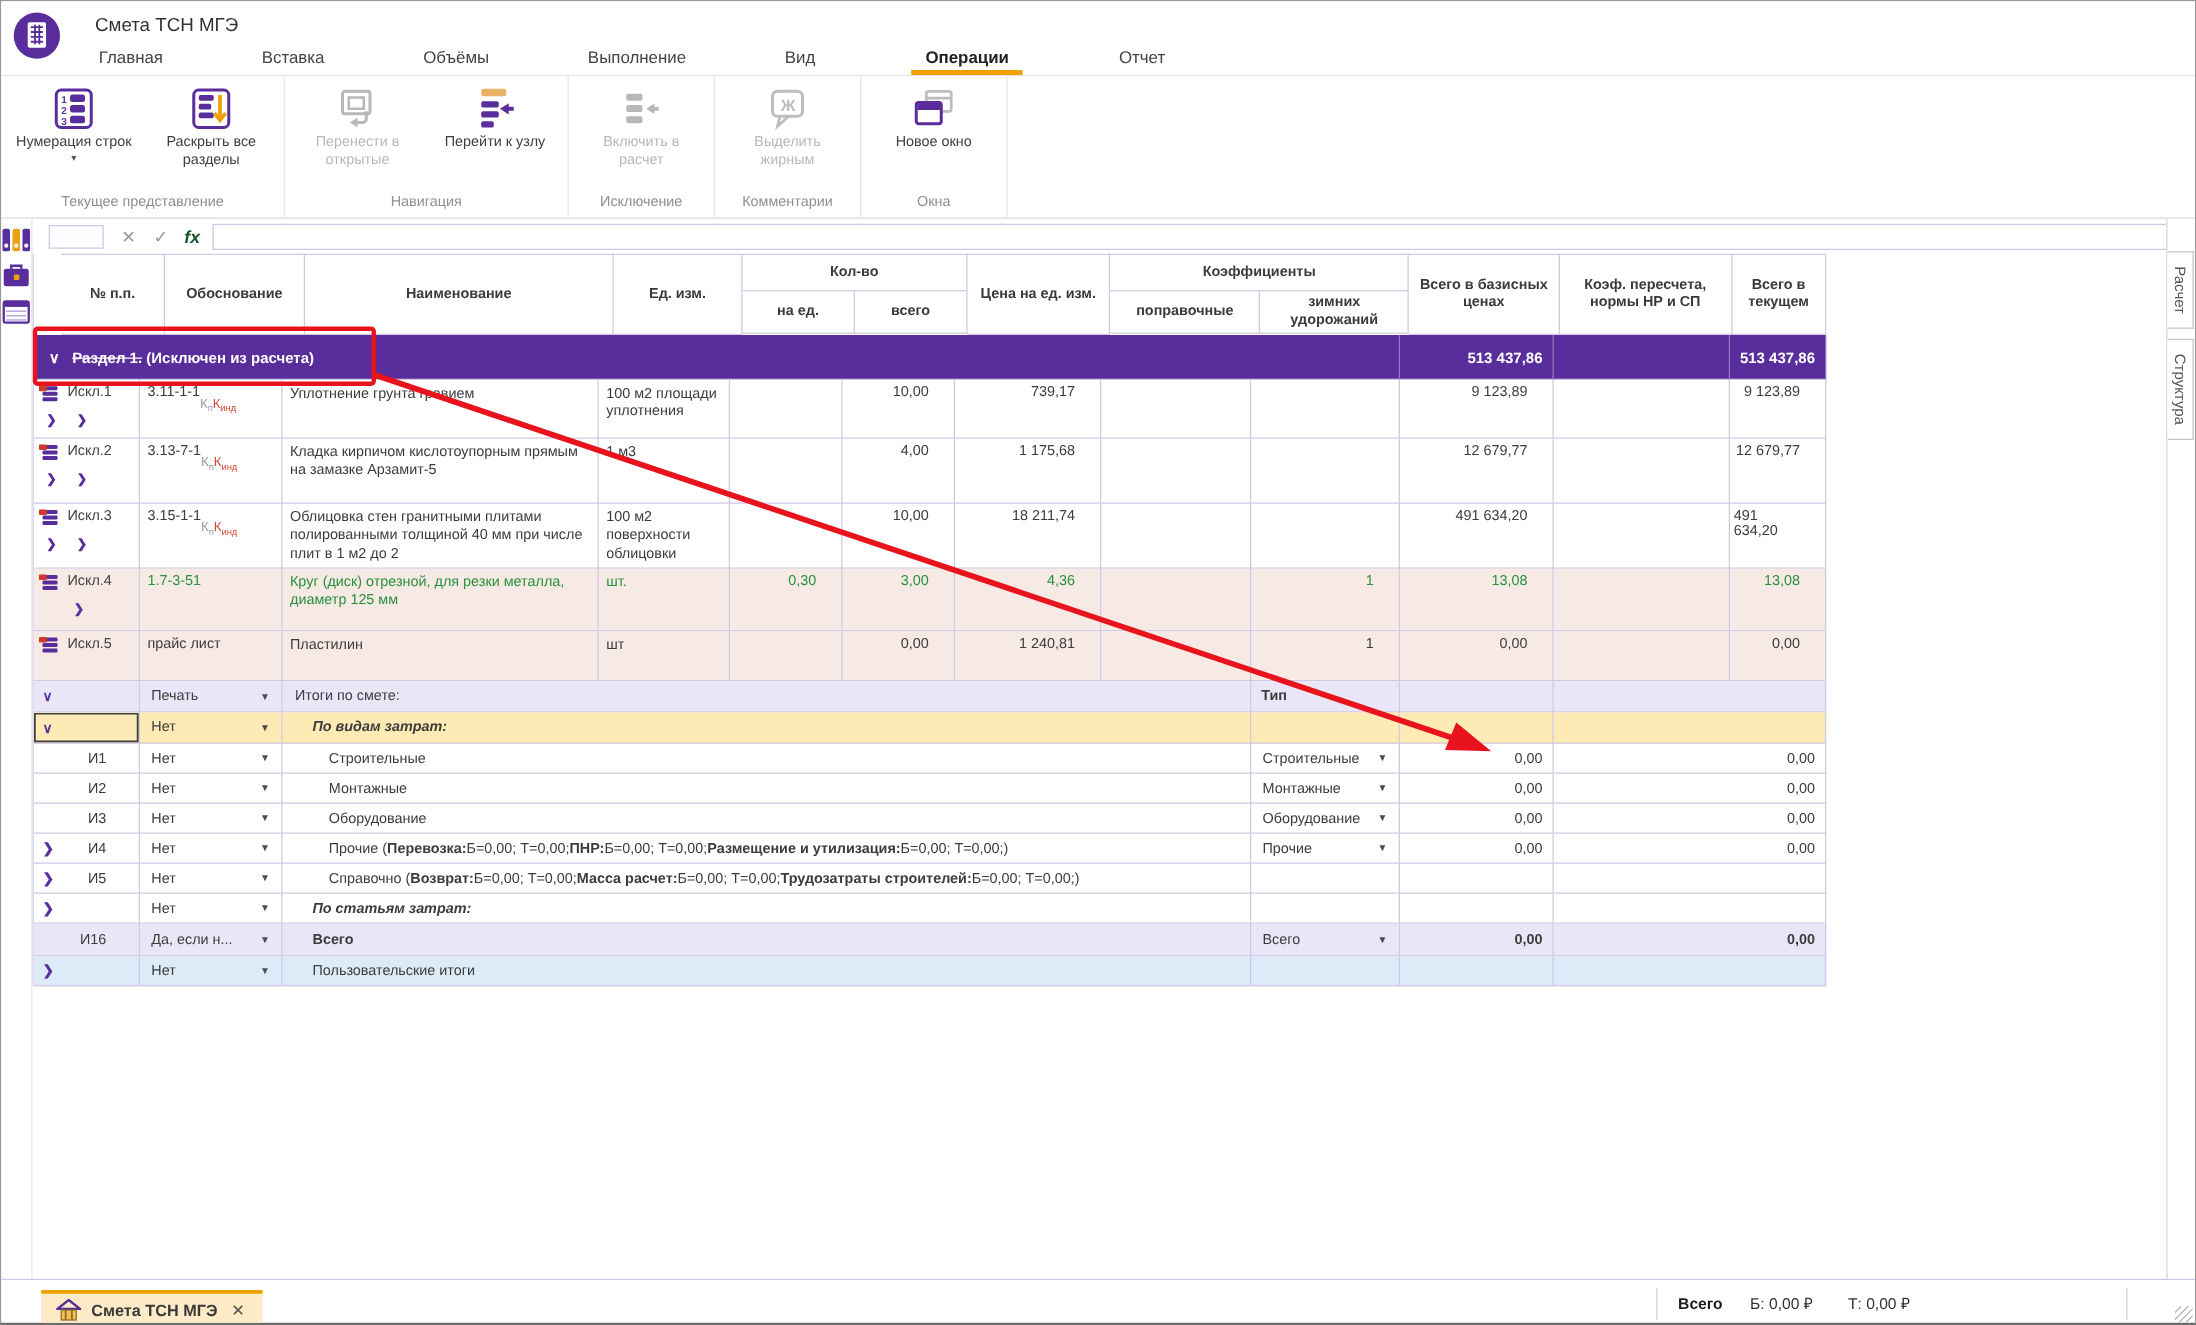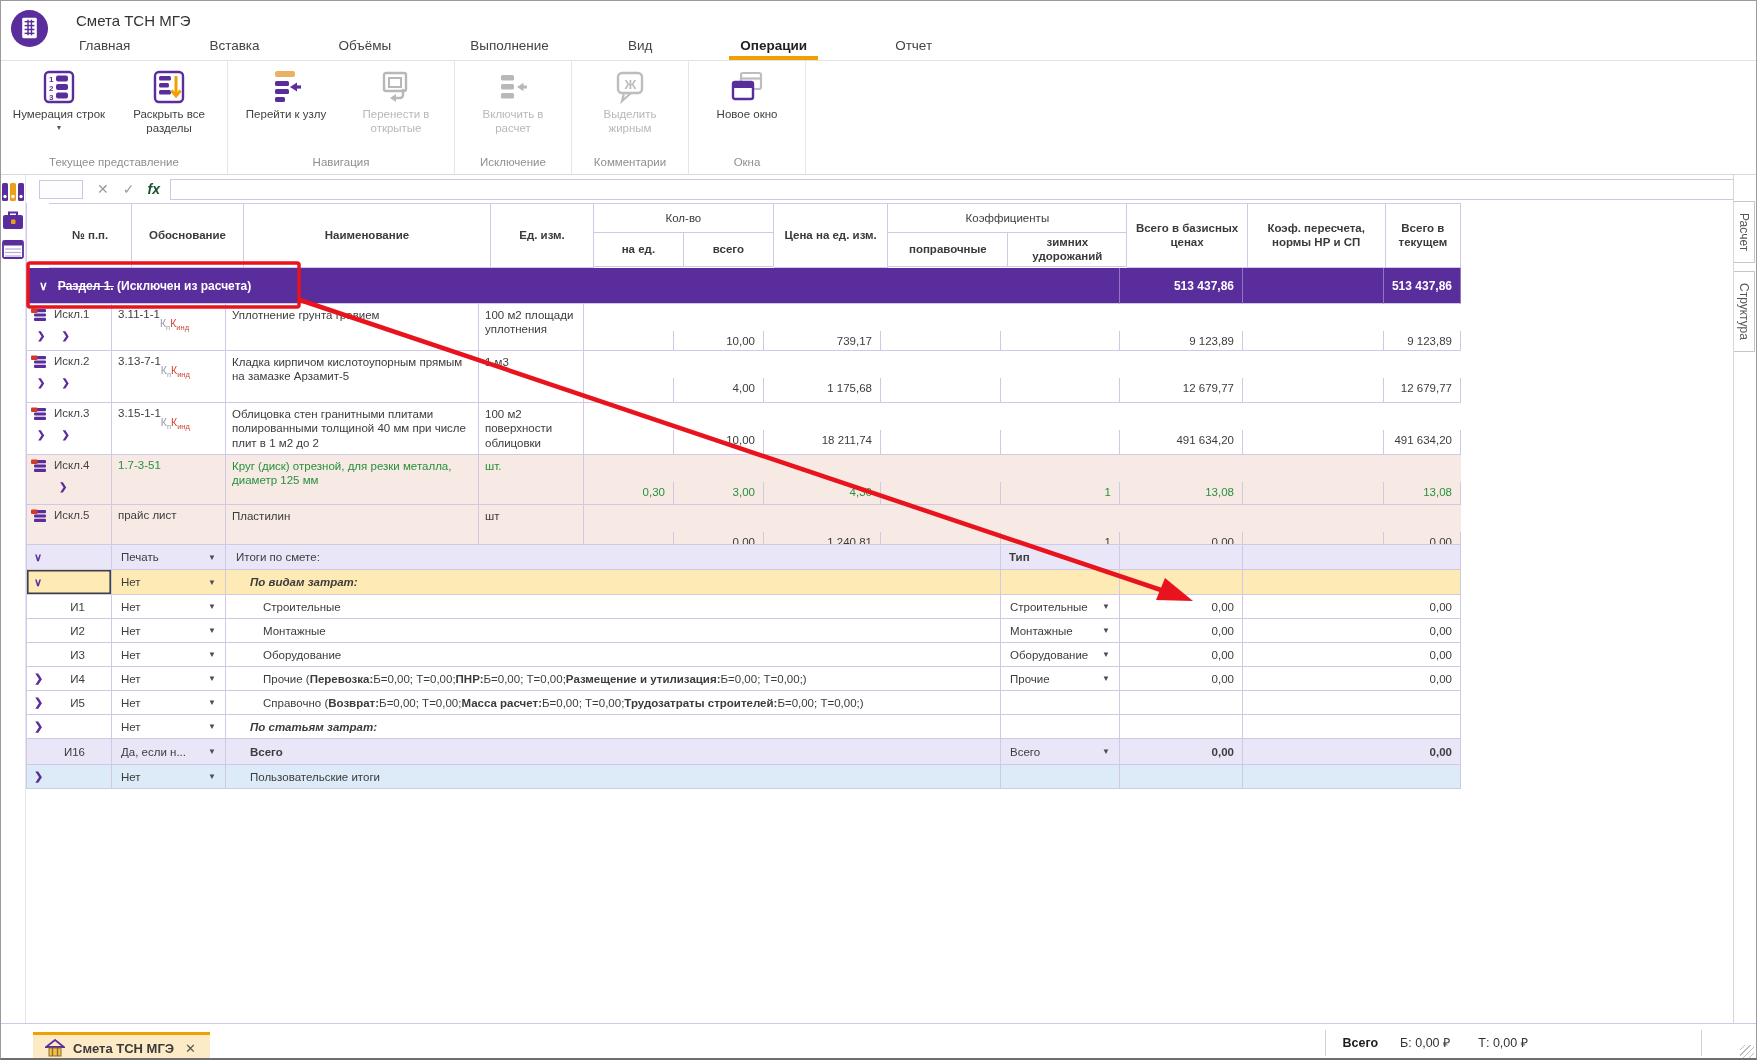--- a/index.html
+++ b/index.html
@@ -55,27 +55,27 @@
   
   .grid{position:absolute;left:25px;top:202px;width:1435px;background:#fff;
     border-left:1px solid var(--grid);font-size:11.5px;}
   .header{display:flex;height:65px;}
   .hc{border-right:1px solid var(--grid);border-bottom:1px solid var(--grid);
     border-top:1px solid var(--grid);display:flex;align-items:center;justify-content:center;
     text-align:center;font-weight:bold;color:#3a3a3a;line-height:1.2;padding:2px;}
   .hgroup{display:flex;flex-direction:column;}
   .hgtop{border-right:1px solid var(--grid);border-bottom:1px solid var(--grid);
     border-top:1px solid var(--grid);height:30px;display:flex;align-items:center;
-    justify-content:center;font-weight:normal;}
+    justify-content:center;font-weight:bold;}
   .hgbot{display:flex;flex:1;}
   .hgbot .hc{border-top:none;}
   .grow{display:flex;position:relative;}
   .cell{border-right:1px solid var(--grid);border-bottom:1px solid var(--grid);
     overflow:hidden;position:relative;}
-  .vnum{display:flex;justify-content:flex-end;align-items:flex-start;padding:4px 8px 0 3px;margin-top:27px;}
+  .vnum{display:flex;justify-content:flex-end;align-items:flex-start;padding:4px 20px 0 3px;}
   .rightmid{display:flex;align-items:center;justify-content:flex-end;padding-right:8px;}
   
   .srow{background:var(--purple);color:#fff;font-weight:bold;font-size:12px;}
   .srow .cell{border-right:1px solid rgba(255,255,255,0.35);border-bottom:1px solid var(--grid);}
   .srow .sleft{display:flex;align-items:center;padding-left:12px;gap:10px;}
   .struck{text-decoration:line-through;}
   .schev{font-size:12px;font-weight:bold;}
   
   .itemnum{padding:4px 0 0 4px;}
   .numline{display:flex;align-items:flex-start;gap:7px;}
@@ -195,41 +195,41 @@
                 <line x1="25" y1="7" x2="25" y2="25" stroke="#f0a000" stroke-width="3"></line>
                 <polyline points="20.5,21.5 25,27 29.5,21.5" fill="none" stroke="#f0a000" stroke-width="3"></polyline>
               </svg></div>
             <div class="tbtn-label">Раскрыть все разделы</div>
           </div>
         </div>
         <div class="tg-label">Текущее представление</div>
       </div>
       <div class="tgroup">
         <div class="tg-buttons">
-          <div class="tbtn">
-            <div class="tbtn-icon"><svg viewBox="0 0 36 36">
-                <rect x="7" y="2" width="20" height="6" rx="2" fill="#e9b163"></rect>
-                <g fill="#5a2d9c">
-                  <rect x="7" y="12" width="14" height="5" rx="1.5"></rect>
-                  <rect x="7" y="20" width="14" height="5" rx="1.5"></rect>
-                  <rect x="7" y="28" width="10" height="5" rx="1.5"></rect>
-                </g>
-                <line x1="33" y1="18" x2="26" y2="18" stroke="#5a2d9c" stroke-width="3.2"></line>
-                <polygon points="22,18 29,13.5 29,22.5" fill="#5a2d9c"></polygon>
-              </svg></div>
-            <div class="tbtn-label">Перейти к узлу</div>
-          </div>
           <div class="tbtn disabled">
             <div class="tbtn-icon"><svg viewBox="0 0 36 36">
                 <rect x="6" y="4" width="22" height="18" rx="2" fill="none" stroke="#b8b8b8" stroke-width="2.4"></rect>
                 <rect x="11" y="9" width="12" height="9" fill="none" stroke="#b8b8b8" stroke-width="2"></rect>
                 <path d="M25 20 v6 a3 3 0 0 1 -3 3 h-5" fill="none" stroke="#b8b8b8" stroke-width="2.4"></path>
                 <polygon points="18,25 18,33 12,29" fill="#b8b8b8"></polygon>
               </svg></div>
             <div class="tbtn-label">Перенести в открытые</div>
+          </div>
+          <div class="tbtn">
+            <div class="tbtn-icon"><svg viewBox="0 0 36 36">
+                <rect x="7" y="2" width="20" height="6" rx="2" fill="#e9b163"></rect>
+                <g fill="#5a2d9c">
+                  <rect x="7" y="12" width="14" height="5" rx="1.5"></rect>
+                  <rect x="7" y="20" width="14" height="5" rx="1.5"></rect>
+                  <rect x="7" y="28" width="10" height="5" rx="1.5"></rect>
+                </g>
+                <line x1="33" y1="18" x2="26" y2="18" stroke="#5a2d9c" stroke-width="3.2"></line>
+                <polygon points="22,18 29,13.5 29,22.5" fill="#5a2d9c"></polygon>
+              </svg></div>
+            <div class="tbtn-label">Перейти к узлу</div>
           </div>
         </div>
         <div class="tg-label">Навигация</div>
       </div>
       <div class="tgroup">
         <div class="tg-buttons">
           <div class="tbtn disabled">
             <div class="tbtn-icon"><svg viewBox="0 0 36 36">
                 <g fill="#b8b8b8">
                   <rect x="6" y="6" width="13" height="5.5" rx="1.5"></rect>

